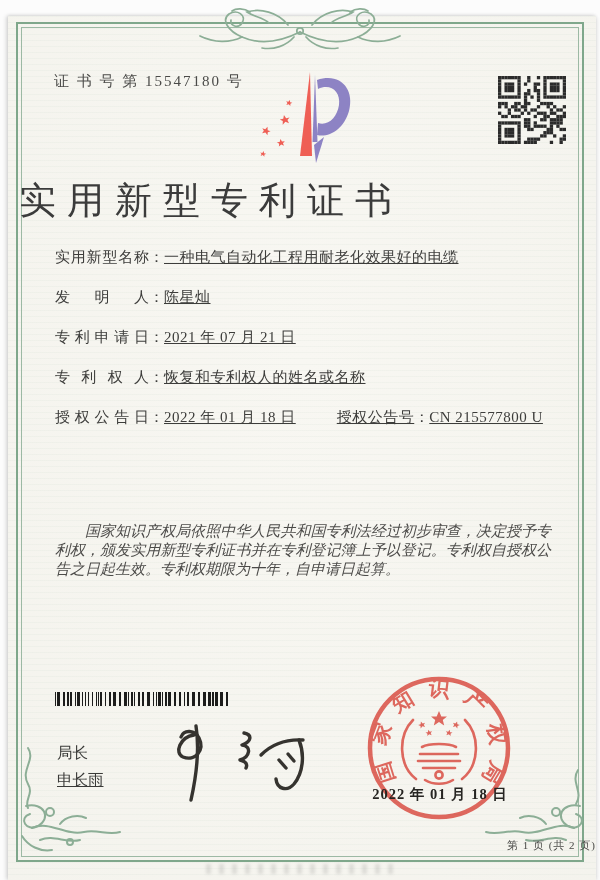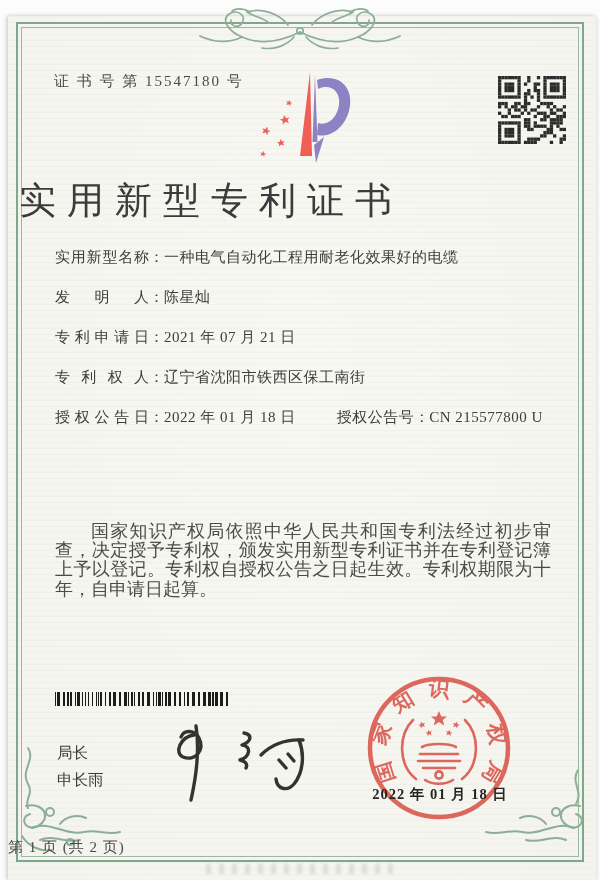--- a/index.html
+++ b/index.html
@@ -16,38 +16,38 @@
   .frame::after{content:"";position:absolute;left:3px;top:3px;right:3px;bottom:3px;border:1px solid #9cb9a4;}
   .abs{position:absolute;}
   
   .cert-no{left:46px;top:56px;font-size:15px;color:#4a4a48;letter-spacing:2px;}
   .logo{left:240px;top:52px;}
   .qr{left:490px;top:60px;}
   
   .title{left:0;top:160px;width:588px;font-size:37px;letter-spacing:11px;color:#3b3b3b;font-weight:500;text-indent:11px;}
   
   .fields{left:47px;top:232px;width:500px;display:flex;flex-direction:column;gap:22px;font-size:15px;color:#3d3d3b;}
-  .frow{line-height:18px;white-space:nowrap;}
+  .frow{line-height:18px;white-space:nowrap;text-decoration:underline;}
   .flabel{display:inline-block;width:94px;text-align:justify;text-align-last:justify;vertical-align:top;}
   .fcolon{display:inline-block;}
   .fvalue{letter-spacing:0.5px;}
   .grant2{margin-left:41px;}
   
-  .paras{left:47px;top:506px;width:496px;font-size:18px;line-height:19.2px;color:#4c4b49;
-    text-align:justify;}
+  .paras{left:47px;top:506px;width:496px;font-size:15px;line-height:19.2px;color:#4c4b49;
+    font-style:italic;text-align:justify;}
   .paras p{margin:0 0 3px 0;text-indent:2em;}
   
   .barcode{left:47px;top:676px;}
   .signer-role{left:49px;top:727px;font-size:15.5px;color:#3a3a38;font-family:"Liberation Sans",sans-serif;}
-  .signer-name{left:49px;top:754px;font-size:15.5px;color:#3a3a38;font-family:"Liberation Sans",sans-serif;}
+  .signer-name{left:49px;top:754px;font-size:15.5px;color:#3a3a38;font-family:"Liberation Sans",sans-serif;text-decoration:underline;}
   .signature{left:152px;top:697px;}
   .seal{left:355px;top:656px;opacity:0.88;mix-blend-mode:multiply;}
   .seal-date{left:352px;top:769px;width:160px;text-align:center;font-size:14.5px;font-weight:bold;
     letter-spacing:1px;color:#262522;}
-  .footer{left:0;top:822px;width:588px;text-align:left;font-size:15px;color:#4a4a48;letter-spacing:1px;}
+  .footer{left:0;top:822px;width:588px;text-align:right;font-size:11px;color:#4a4a48;letter-spacing:1px;}
   .showthrough{left:198px;top:848px;width:190px;height:10px;opacity:0.22;filter:blur(1.6px);
     background:repeating-linear-gradient(90deg,#8a8a88 0 5px,rgba(0,0,0,0) 5px 13px);}
   
   .orn-top{left:182px;top:-10px;}
   .orn-bl{left:-2px;top:730px;}
   .orn-br{left:474px;top:752px;transform:scaleX(-1);}
 </style>
 </head>
 <body>
 
@@ -338,21 +338,21 @@
       <div class="frow">
         <span class="flabel">实用新型名称</span><span class="fcolon">：</span><span class="fvalue">一种电气自动化工程用耐老化效果好的电缆</span>
       </div>
       <div class="frow">
         <span class="flabel">发明人</span><span class="fcolon">：</span><span class="fvalue">陈星灿</span>
       </div>
       <div class="frow">
         <span class="flabel">专利申请日</span><span class="fcolon">：</span><span class="fvalue">2021 年 07 月 21 日</span>
       </div>
       <div class="frow">
-        <span class="flabel">专利权人</span><span class="fcolon">：</span><span class="fvalue">辽宁省沈阳市铁西区保工南街</span>
+        <span class="flabel">专利权人</span><span class="fcolon">：</span><span class="fvalue">恢复和专利权人的姓名或名称</span>
       </div>
       <div class="frow">
         <span class="flabel">授权公告日</span><span class="fcolon">：</span><span class="fvalue">2022 年 01 月 18 日</span><span class="fvalue grant2">授权公告号</span><span class="fcolon">：</span><span class="fvalue">CN 215577800 U</span>
       </div>
     </div>
 
     <div class="abs paras">
       <p>国家知识产权局依照中华人民共和国专利法经过初步审查，决定授予专利权，颁发实用新型专利证书并在专利登记簿上予以登记。专利权自授权公告之日起生效。专利权期限为十年，自申请日起算。</p>
     </div>
 

